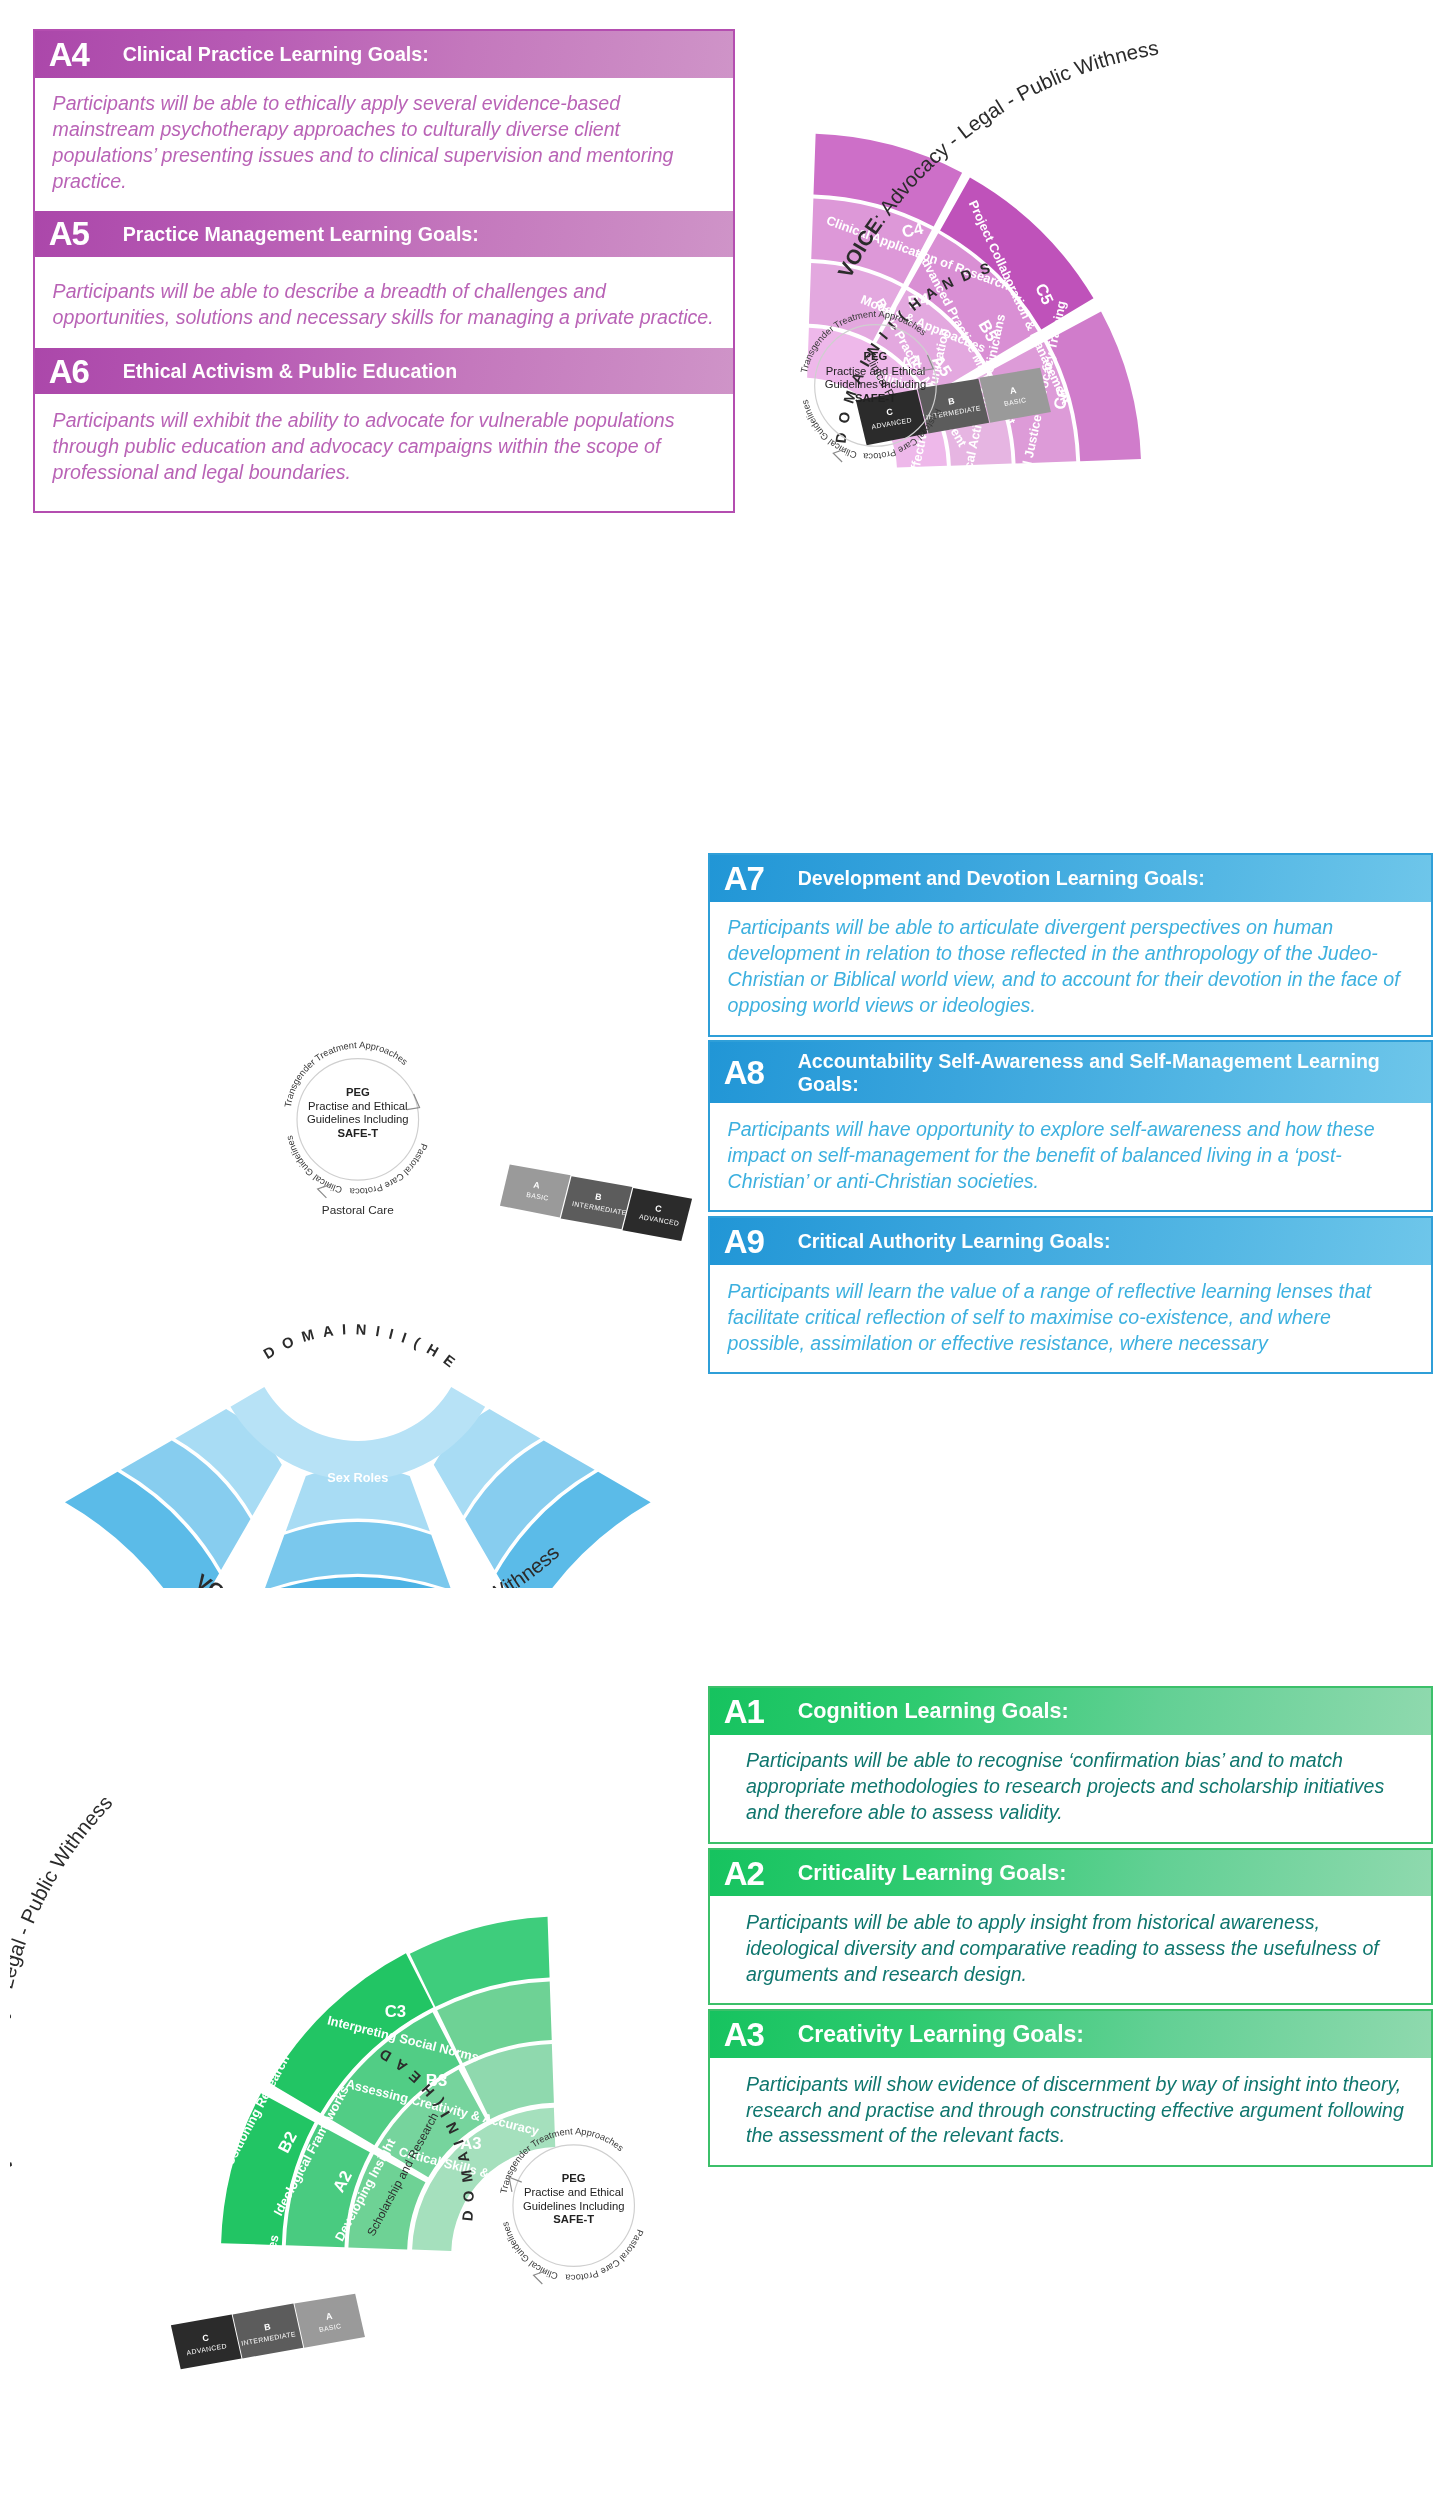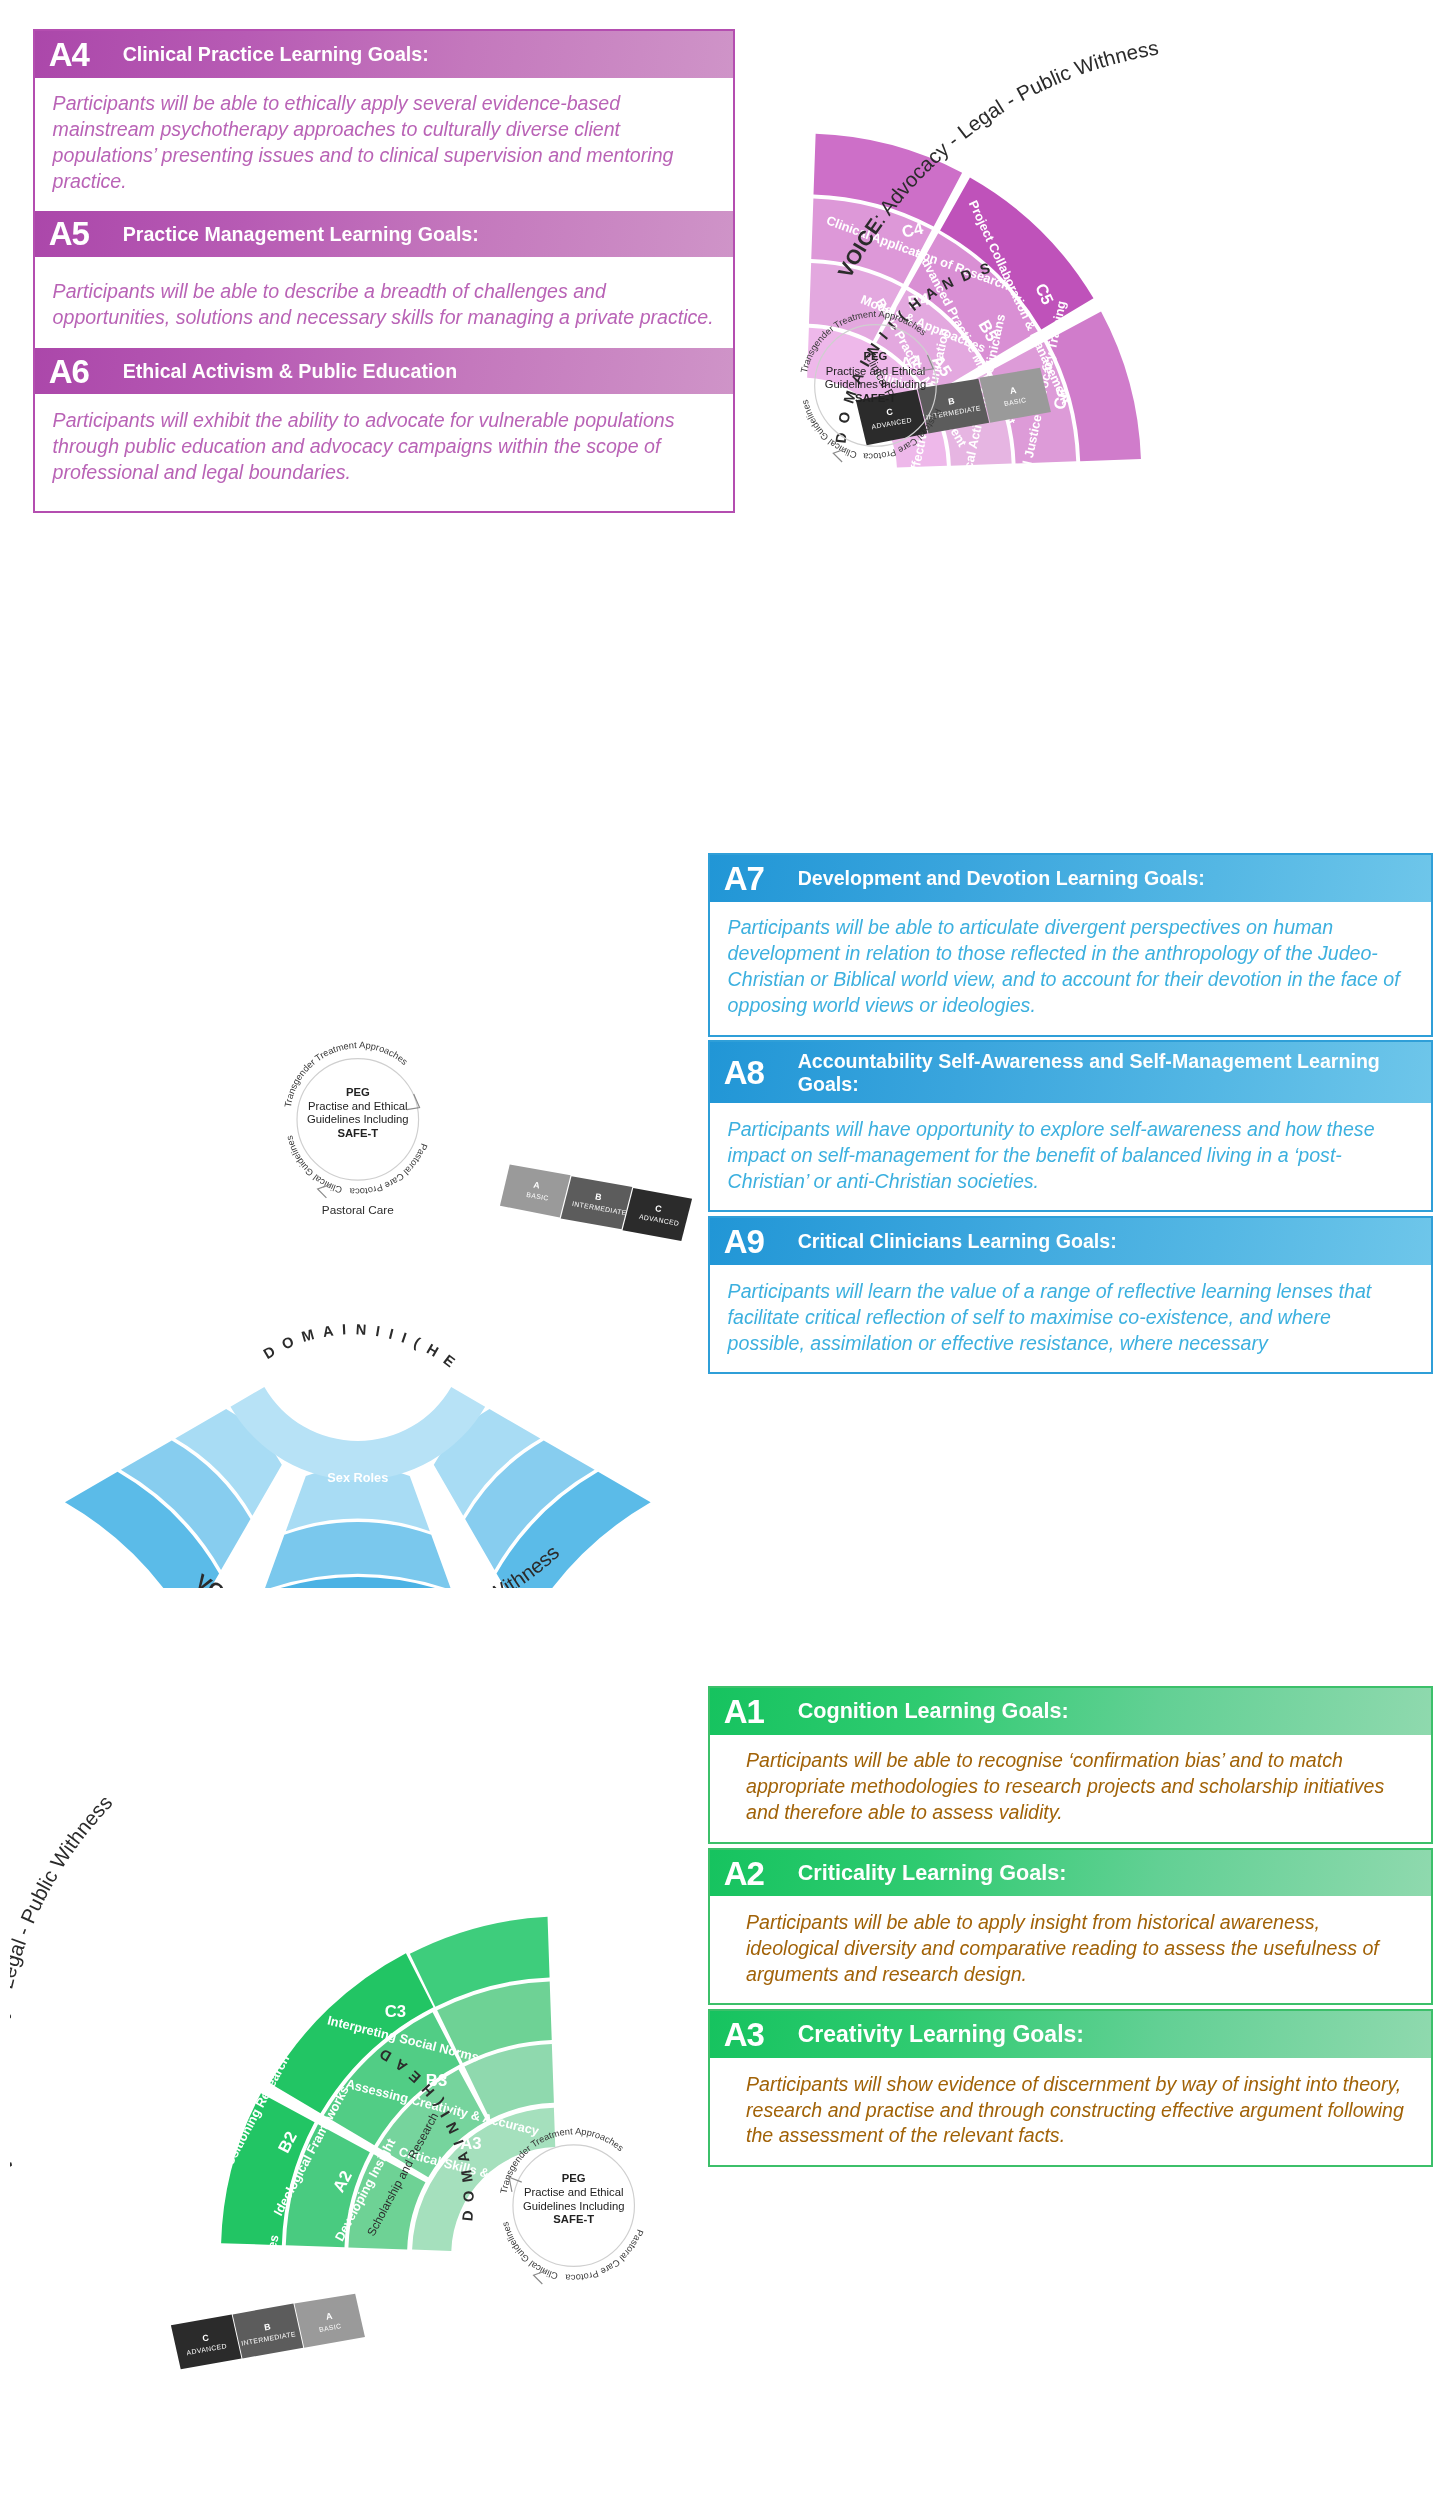--- a/index.html
+++ b/index.html
@@ -18,21 +18,21 @@
   .pg{border:0;}
   .pg .wrap{border:2px solid #b44eb0;border-top:none;}
 
   
   .bg1 .goal-head{background:linear-gradient(100deg,#2196d6 0%,#3aa5dd 35%,#54b7e4 70%,#6ec6ea 100%);}
   .bg1 .goal-body{color:#3cb0df;}
   .bg1 .card-outer{border:2px solid #2f9fd8;}
 
   
   .gg .goal-head{background:linear-gradient(100deg,#16c35f 0%,#30cb71 30%,#62d094 62%,#8fd9ae 100%);}
-  .gg .goal-body{color:#a16207;padding-left:36px;}
+  .gg .goal-body{color:#0f766e;padding-left:36px;}
   .gg .card-outer{border:2px solid #3cc06a;}
 
   .fan{position:absolute;}
   .fan text{font-family:"Liberation Sans",sans-serif;}
   .seg-label{fill:#fff;font-size:13px;font-weight:bold;}
   .seg-code{fill:#fff;font-size:17px;font-weight:bold;}
   .domain-label{fill:#2b2b2b;font-size:15px;font-weight:bold;letter-spacing:2.5px;}
   .domain-sub{fill:#2b2b2b;font-size:12px;}
   .voice-txt{fill:#2b2b2b;font-size:21px;font-weight:bold;}
   .voice-txt tspan.lite{font-weight:normal;}
@@ -290,21 +290,21 @@
   <div class="card-outer goal-card">
     <div class="goal-head" style="min-height:61px">
       <span class="goal-code">A8</span>
       <span class="goal-title">Accountability Self-Awareness and Self-Management Learning Goals:</span>
     </div>
     <div class="goal-body">Participants will have opportunity to explore self-awareness and how these impact on self-management for the benefit of balanced living in a ‘post-Christian’ or anti-Christian societies.</div>
   </div>
   <div class="card-outer goal-card">
     <div class="goal-head">
       <span class="goal-code">A9</span>
-      <span class="goal-title">Critical Clinicians Learning Goals:</span>
+      <span class="goal-title">Critical Authority Learning Goals:</span>
     </div>
     <div class="goal-body">Participants will learn the value of a range of reflective learning lenses that facilitate critical reflection of self to maximise co-existence, and where possible, assimilation or effective resistance, where necessary</div>
   </div>
 </div>
 
 <svg class="fan" style="left:9.8px;top:1647px" width="706" height="784" viewBox="0 0 720 800">
   <defs>
     <path id="gVoice" d="M 40 630 A 400 400 0 0 1 300 50"></path>
     <path id="gDom" d="M 470 595 A 175 175 0 0 0 378 408"></path>
   </defs>

